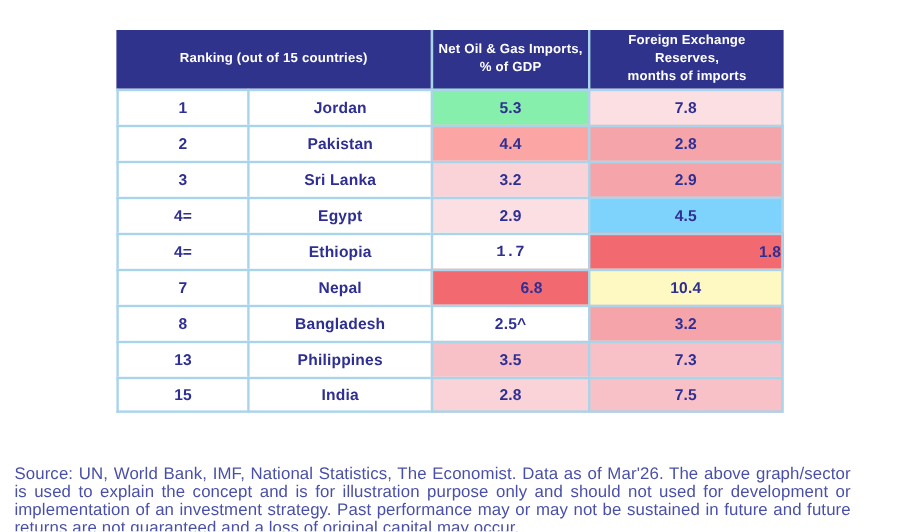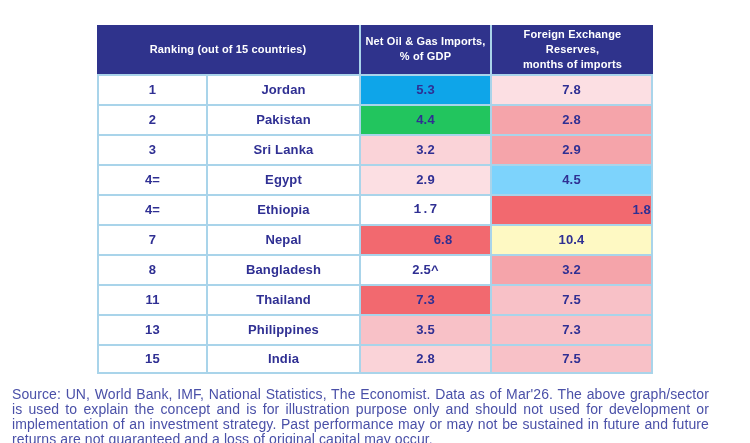--- a/index.html
+++ b/index.html
@@ -72,27 +72,27 @@
         <th>Net Oil &amp; Gas Imports,
 % of GDP</th>
         <th>Foreign Exchange Reserves,
 months of imports</th>
       </tr>
     </thead>
     <tbody>
       <tr>
         <td>1</td>
         <td>Jordan</td>
-        <td style="background: #0ea5e9;">5.3</td>
+        <td style="background: #86efac;">5.3</td>
         <td style="background: rgb(252, 223, 227); margin-left: 12px;">7.8</td>
       </tr>
       <tr>
         <td>2</td>
         <td>Pakistan</td>
-        <td style="background: #22c55e;">4.4</td>
+        <td style="background: #fca5a5;">4.4</td>
         <td style="background: rgb(245, 164, 170);">2.8</td>
       </tr>
       <tr>
         <td>3</td>
         <td>Sri Lanka</td>
         <td style="background: rgb(250, 211, 216);">3.2</td>
         <td style="background: rgb(245, 164, 170);">2.9</td>
       </tr>
       <tr>
         <td>4=</td>
@@ -112,26 +112,20 @@
         <td style="background: rgb(242, 105, 111); padding-left: 35px;">6.8</td>
         <td style="background: #fef9c3;">10.4</td>
       </tr>
       <tr>
         <td>8</td>
         <td>Bangladesh</td>
         <td style="background: rgb(255, 255, 255);">2.5^</td>
         <td style="background: rgb(245, 164, 170);">3.2</td>
       </tr>
       <tr>
-        <td>11</td>
-        <td>Thailand</td>
-        <td style="background: rgb(242, 105, 111);">7.3</td>
-        <td style="background: rgb(248, 193, 199);">7.5</td>
-      </tr>
-      <tr>
         <td>13</td>
         <td>Philippines</td>
         <td style="background: rgb(248, 193, 199); margin-left: 20px;">3.5</td>
         <td style="background: rgb(248, 193, 199);">7.3</td>
       </tr>
       <tr>
         <td>15</td>
         <td>India</td>
         <td style="background: rgb(250, 211, 216);">2.8</td>
         <td style="background: rgb(248, 193, 199);">7.5</td>

